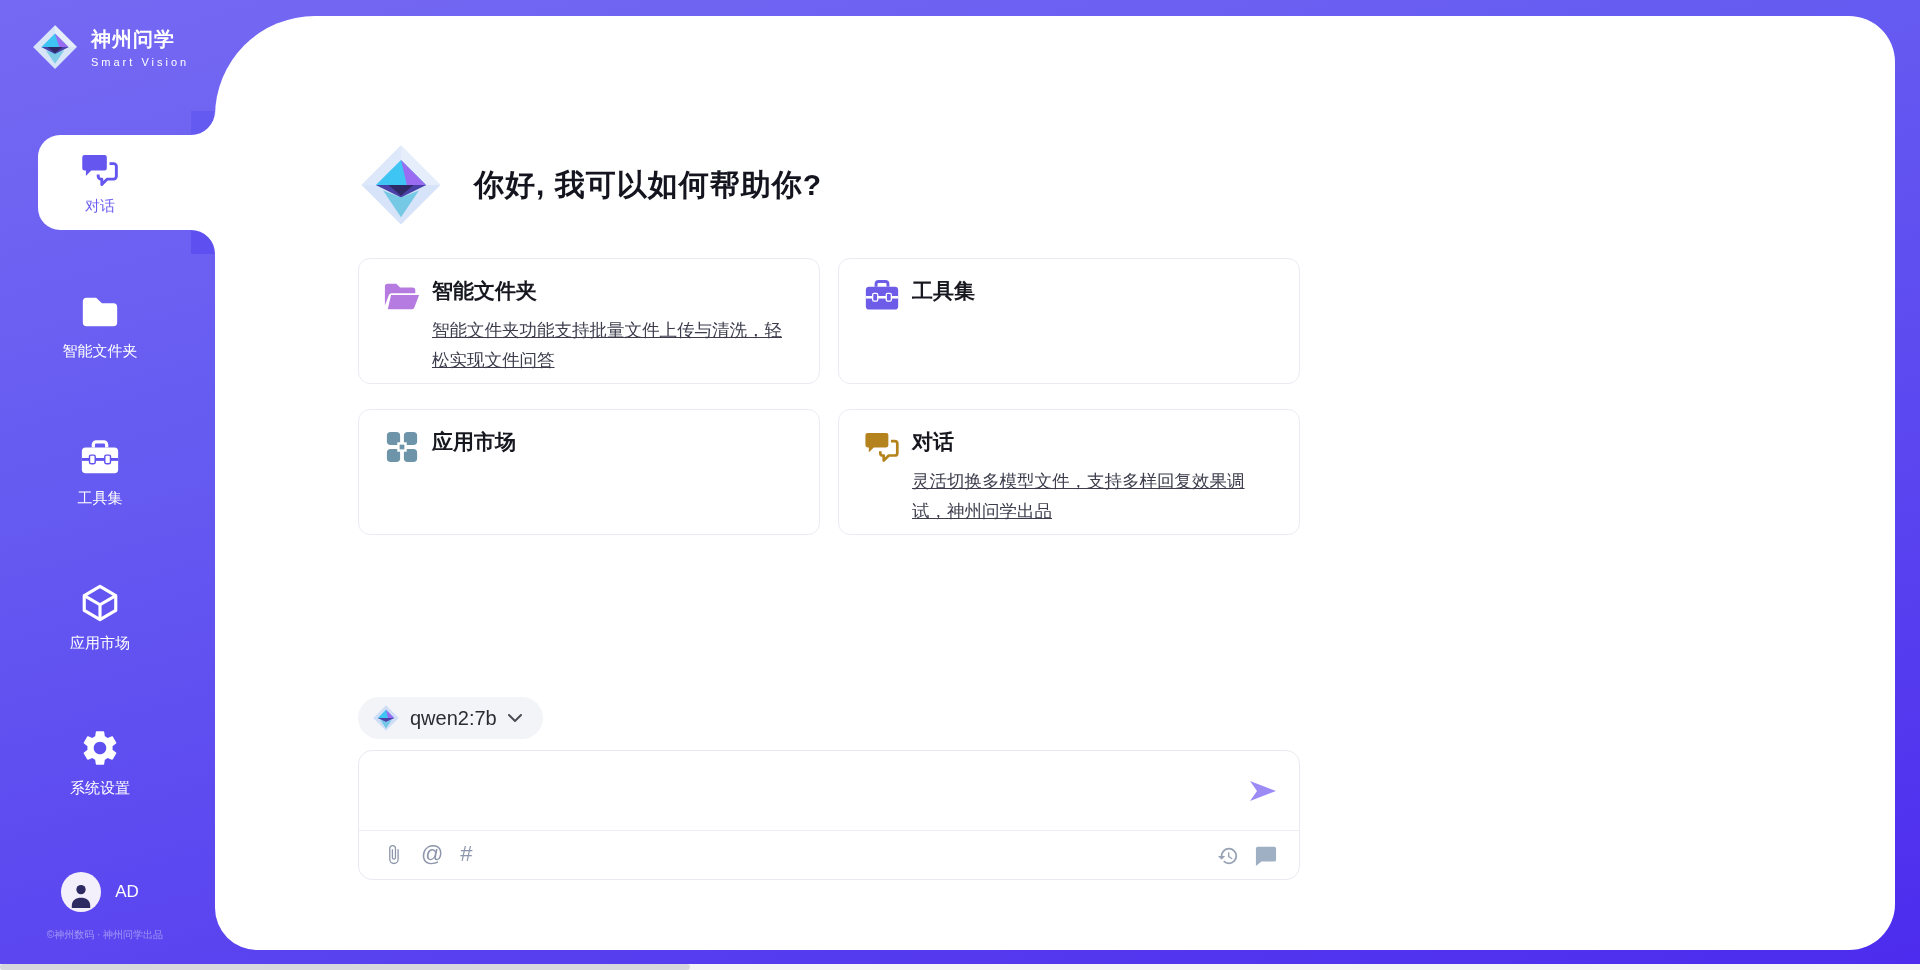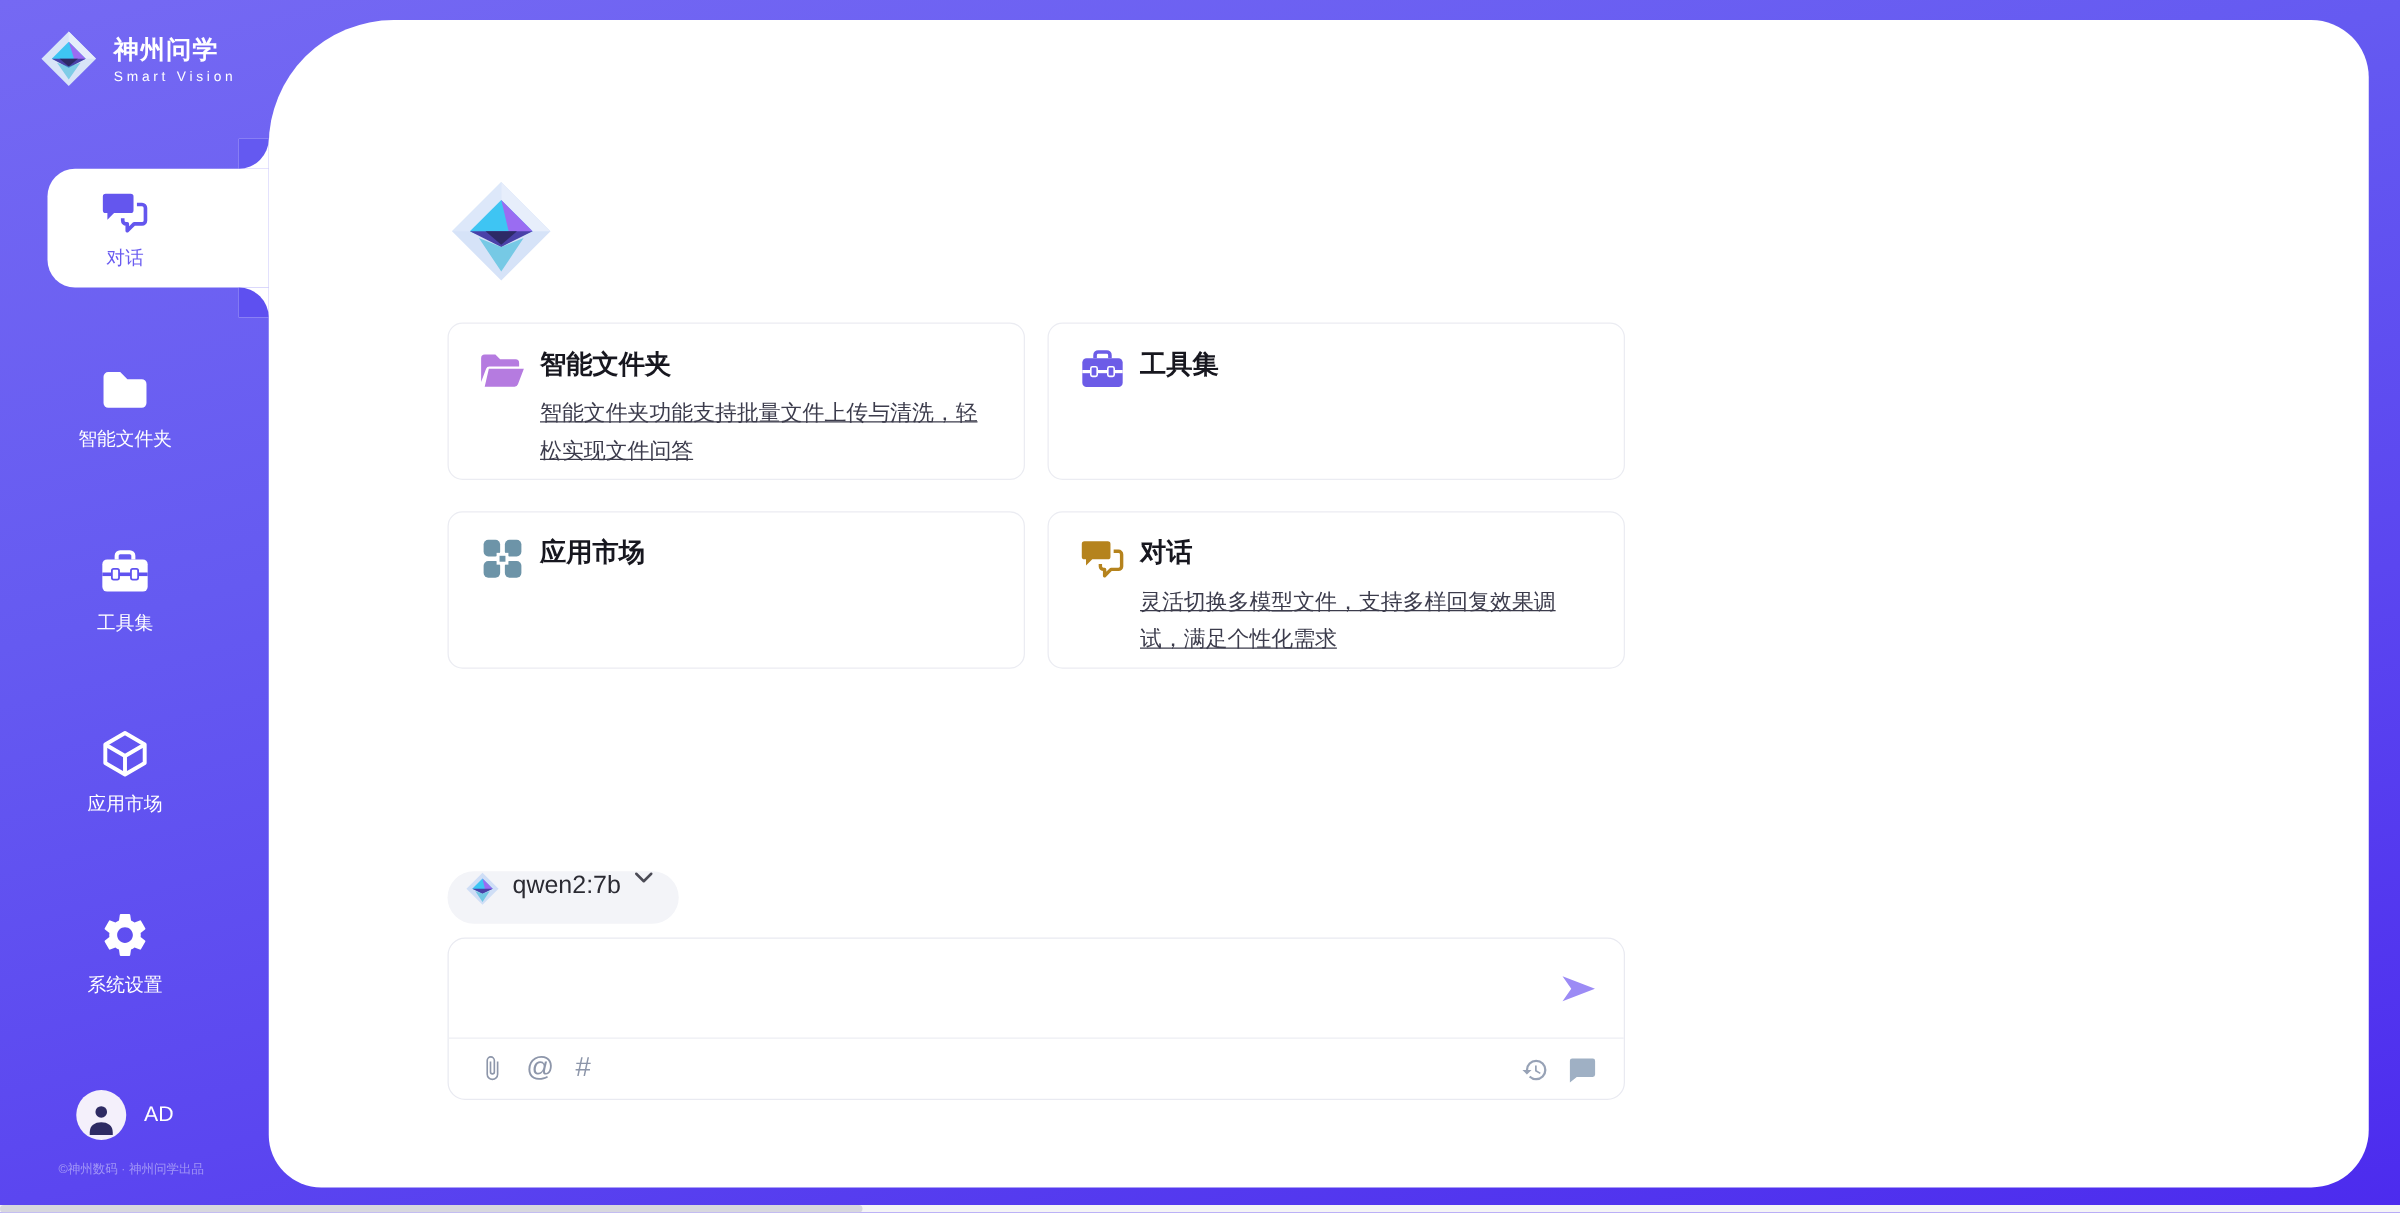--- a/index.html
+++ b/index.html
@@ -83,21 +83,21 @@
     padding:18px 24px 0 24px; position:relative; cursor:pointer;
   }
   .card-icon{ position:absolute; left:24px; top:20px; width:38px; height:34px; }
   .card-icon svg{ width:100%; height:100%; }
   .card-title{ margin-left:49px; font-size:21px; font-weight:bold; color:#17171f; }
   .card-desc{ margin-left:49px; margin-top:10px; font-size:17.5px; line-height:30px; color:#3c3c4c;text-decoration:underline; }
 
   .model-pill{
     position:absolute; top:697px; left:0; height:42px;
     background:#f3f4f8; border-radius:21px;
-    display:inline-flex; align-items:flex-start; gap:10px; padding:0 20px 0 14px; cursor:pointer;
+    display:inline-flex; align-items:center; gap:10px; padding:0 20px 0 14px; cursor:pointer;
   }
   .model-pill svg.gem{ width:28px; height:28px; }
   .model-name{ font-size:20px; color:#2b2b33; }
   .model-pill .chev{ width:16px; height:10px; }
 
   .composer{
     position:absolute; top:750px; left:0; width:942px; height:130px;
     background:#fff; border:1.5px solid #e9eaf1; border-radius:14px;
   }
   .composer textarea{
@@ -218,20 +218,21 @@
     <svg viewBox="0 0 48 48">
       <polygon points="24,2 46,24 24,46 2,24" fill="#d6e3f8"></polygon>
       <polygon points="24,2 46,24 24,24" fill="#e7eefb"></polygon>
       <polygon points="24,2 2,24 24,24" fill="#dde8fa"></polygon>
       <polygon points="24,10 38,24 24,30 10,24" fill="#3ec5f3"></polygon>
       <polygon points="24,10 38,24 28,27" fill="#9a6cf2"></polygon>
       <polygon points="10,24 38,24 24,31" fill="#4a41a8"></polygon>
       <polygon points="17,24 31,24 24,30" fill="#2d2a66"></polygon>
       <polygon points="24,31 34,27 24,42 14,27" fill="#35b8d8" opacity="0.6"></polygon>
     </svg>
+    <div class="greeting-text">你好, 我可以如何帮助你?</div>
   </div>
 
   <div class="cards">
 
     <div class="card">
       <div class="card-icon" style="color:#b57be0">
         <svg viewBox="0 0 40 34">
           <path d="M2 7 a3 3 0 0 1 3 -3 h9 l4 4 h13 a3 3 0 0 1 3 3 v3 h-25 a3 3 0 0 0 -2.8 2 l-4.2 11 z" fill="currentColor"></path>
           <path d="M8.5 16 h29.5 l-5 13 a3 3 0 0 1 -2.8 2 h-25.2 z" fill="currentColor"></path>
         </svg>
@@ -268,21 +269,21 @@
     </div>
 
     <div class="card">
       <div class="card-icon" style="color:#b5831d">
         <svg viewBox="0 0 44 40">
           <path d="M20 13 h17 a3 3 0 0 1 3 3 v11 a3 3 0 0 1 -3 3 h-7 l-6 6 v-6 h-1 a3 3 0 0 1 -3 -3 v-2" fill="none" stroke="currentColor" stroke-width="3.2" stroke-linejoin="round"></path>
           <path d="M5 2 h22 a4 4 0 0 1 4 4 v12 a4 4 0 0 1 -4 4 h-14 l-8 8 v-8 a4 4 0 0 1 -4 -4 v-12 a4 4 0 0 1 4 -4 z" fill="currentColor" stroke="#ffffff" stroke-width="3"></path>
         </svg>
       </div>
       <div class="card-title">对话</div>
-      <div class="card-desc">灵活切换多模型文件，支持多样回复效果调试，满足个性化需求</div>
+      <div class="card-desc">灵活切换多模型文件，支持多样回复效果调试，神州问学出品</div>
     </div>
   </div>
 
   <div class="model-pill">
     <svg class="gem" viewBox="0 0 48 48">
       <polygon points="24,2 46,24 24,46 2,24" fill="#cfdef6"></polygon>
       <polygon points="24,10 38,24 24,30 10,24" fill="#3ec5f3"></polygon>
       <polygon points="24,10 38,24 28,27" fill="#9a6cf2"></polygon>
       <polygon points="10,24 38,24 24,31" fill="#4a41a8"></polygon>
       <polygon points="24,31 34,27 24,42 14,27" fill="#35b8d8" opacity="0.6"></polygon>

